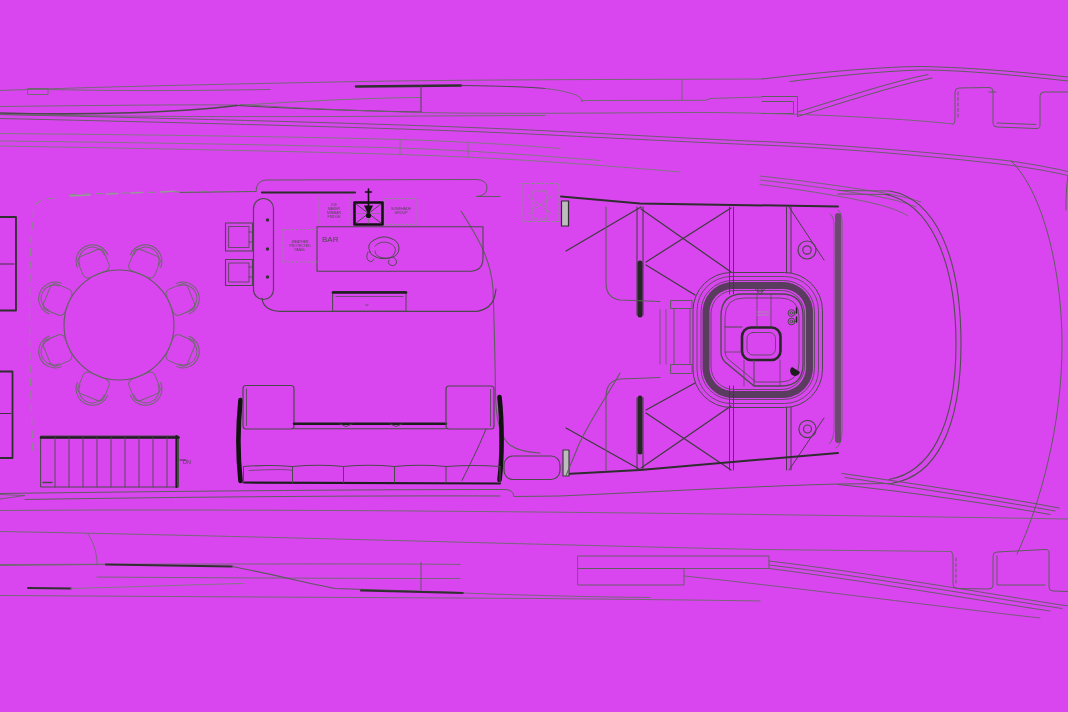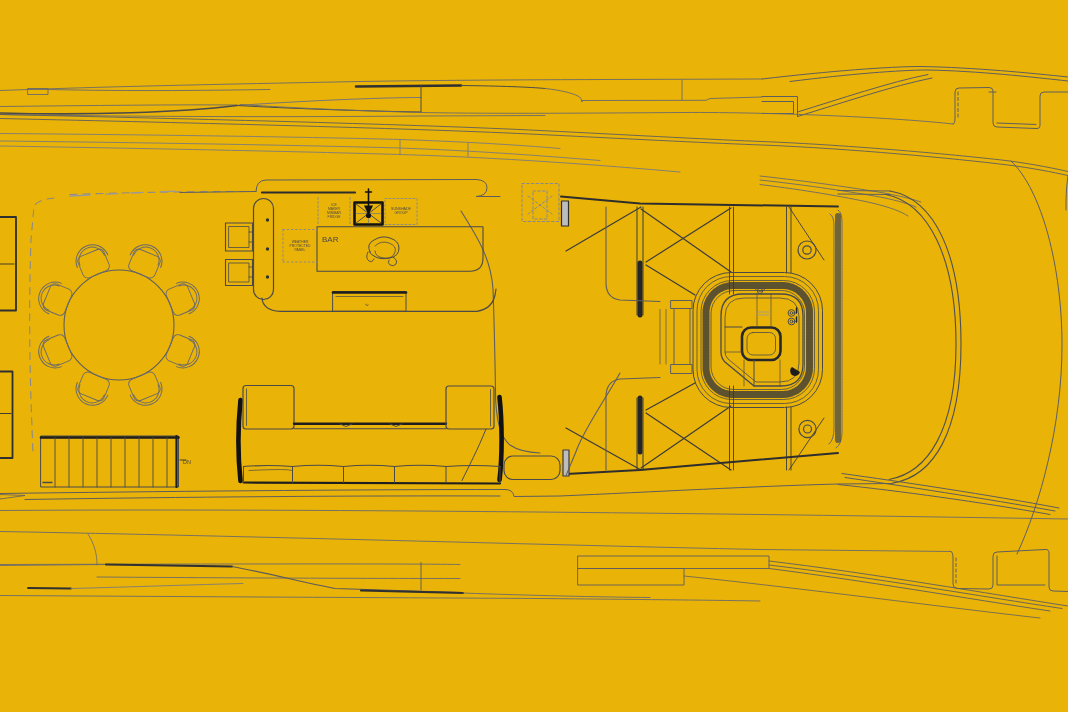--- a/index.html
+++ b/index.html
@@ -1,16 +1,16 @@
 <!DOCTYPE html>
 <html><head>
 <meta charset="utf-8">
 <style>
   html,body{margin:0;padding:0;background:#ffffff;}
-  #page{width:1068px;height:712px;position:relative;background:#eab308;font-family:"Liberation Sans", sans-serif;}
+  #page{width:1068px;height:712px;position:relative;background:#d946ef;font-family:"Liberation Sans", sans-serif;}
   svg{position:absolute;top:0;left:0;}
   .t{fill:#4a4a4a;font-family:"Liberation Sans", sans-serif;}
 </style>
 </head>
 <body>
 <div id="page">
 <svg width="1068" height="712" viewBox="0 0 1068 712" fill="none" stroke-linecap="round" stroke-linejoin="round">
 
 <g stroke="#6a6a6a" stroke-width="0.9">
   <path d="M0,90.5 C120,86 260,83.5 360,81.5 C480,79.5 640,79.5 762,79"></path>

